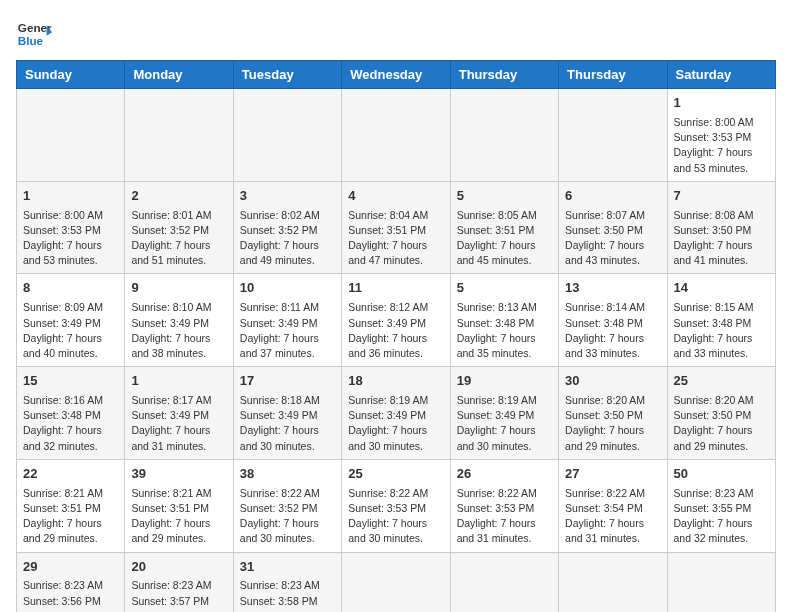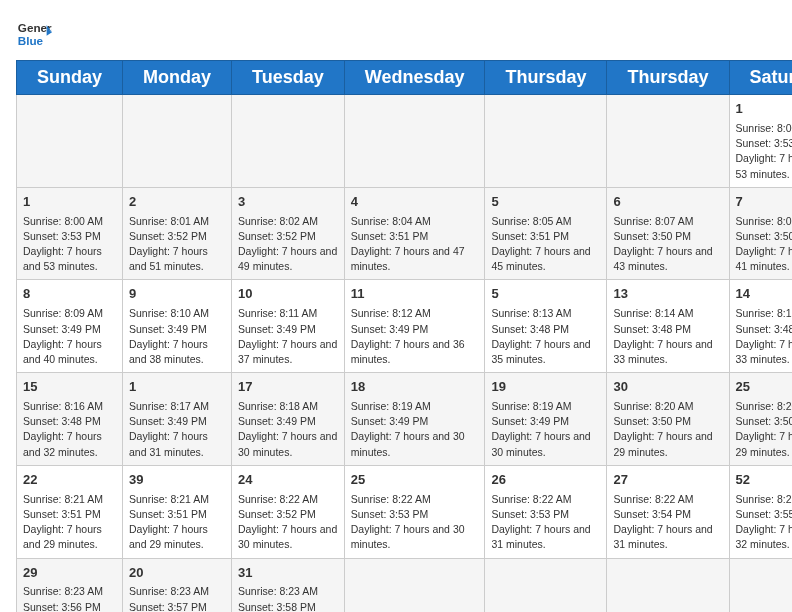--- a/index.html
+++ b/index.html
@@ -39,22 +39,22 @@
     }
     .calendar {
       width: 100%;
       border-collapse: collapse;
       font-size: 10.5px;
     }
     .calendar th {
       background: #2176c7;
       color: #fff;
       text-align: left;
-      padding: 6px 20px;
-      font-size: 18px;
+      padding: 6px 8px;
+      font-size: 13px;
       font-weight: bold;
       border: 1px solid #1a5fa0;
     }
     .calendar td {
       vertical-align: top;
       border: 1px solid #ccc;
       padding: 5px 6px;
       width: 108px;
       min-height: 80px;
       background: #fff;
@@ -138,25 +138,25 @@
         <td><span class="day-num">1</span>Sunrise: 8:17 AM<br>Sunset: 3:49 PM<br>Daylight: 7 hours and 31 minutes.</td>
         <td><span class="day-num">17</span>Sunrise: 8:18 AM<br>Sunset: 3:49 PM<br>Daylight: 7 hours and 30 minutes.</td>
         <td><span class="day-num">18</span>Sunrise: 8:19 AM<br>Sunset: 3:49 PM<br>Daylight: 7 hours and 30 minutes.</td>
         <td><span class="day-num">19</span>Sunrise: 8:19 AM<br>Sunset: 3:49 PM<br>Daylight: 7 hours and 30 minutes.</td>
         <td><span class="day-num">30</span>Sunrise: 8:20 AM<br>Sunset: 3:50 PM<br>Daylight: 7 hours and 29 minutes.</td>
         <td><span class="day-num">25</span>Sunrise: 8:20 AM<br>Sunset: 3:50 PM<br>Daylight: 7 hours and 29 minutes.</td>
       </tr>
       <tr>
         <td><span class="day-num">22</span>Sunrise: 8:21 AM<br>Sunset: 3:51 PM<br>Daylight: 7 hours and 29 minutes.</td>
         <td><span class="day-num">39</span>Sunrise: 8:21 AM<br>Sunset: 3:51 PM<br>Daylight: 7 hours and 29 minutes.</td>
-        <td><span class="day-num">24</span>Sunrise: 8:22 AM<br>Sunset: 3:52 PM<br>Daylight: 7 hours and 30 minutes.</td>
+        <td><span class="day-num">38</span>Sunrise: 8:22 AM<br>Sunset: 3:52 PM<br>Daylight: 7 hours and 30 minutes.</td>
         <td><span class="day-num">25</span>Sunrise: 8:22 AM<br>Sunset: 3:53 PM<br>Daylight: 7 hours and 30 minutes.</td>
         <td><span class="day-num">26</span>Sunrise: 8:22 AM<br>Sunset: 3:53 PM<br>Daylight: 7 hours and 31 minutes.</td>
         <td><span class="day-num">27</span>Sunrise: 8:22 AM<br>Sunset: 3:54 PM<br>Daylight: 7 hours and 31 minutes.</td>
-        <td><span class="day-num">52</span>Sunrise: 8:23 AM<br>Sunset: 3:55 PM<br>Daylight: 7 hours and 32 minutes.</td>
+        <td><span class="day-num">50</span>Sunrise: 8:23 AM<br>Sunset: 3:55 PM<br>Daylight: 7 hours and 32 minutes.</td>
       </tr>
       <tr>
         <td><span class="day-num">29</span>Sunrise: 8:23 AM<br>Sunset: 3:56 PM<br>Daylight: 7 hours and 33 minutes.</td>
         <td><span class="day-num">20</span>Sunrise: 8:23 AM<br>Sunset: 3:57 PM<br>Daylight: 7 hours and 34 minutes.</td>
         <td><span class="day-num">31</span>Sunrise: 8:23 AM<br>Sunset: 3:58 PM<br>Daylight: 7 hours and 35 minutes.</td>
         <td style="background: rgb(245, 245, 245);"></td>
         <td style="background: rgb(245, 245, 245);"></td>
         <td style="background: rgb(245, 245, 245);"></td>
         <td style="background: rgb(245, 245, 245);"></td>
       </tr>

